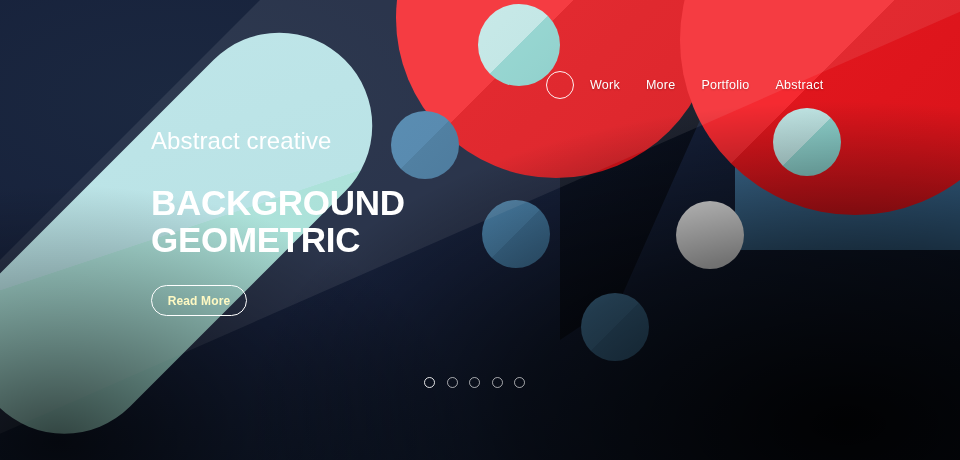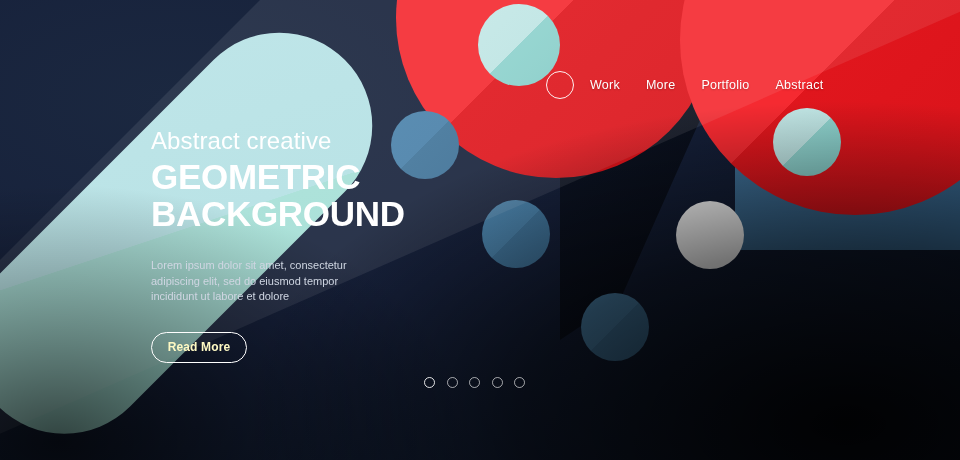--- a/index.html
+++ b/index.html
@@ -91,21 +91,21 @@
     left: 151px;
     top: 126px;
     width: 290px;
   }
   .hero-eyebrow {
     color: #ffffff;
     font-size: 24px;
     font-weight: 400;
     line-height: 30px;
     letter-spacing: 0.1px;
-    margin: 0 0 2px 0;
+    margin: 0 0 28px 0;
     white-space: nowrap;
   }
   .hero-title {
     color: #ffffff;
     font-size: 35px;
     font-weight: 700;
     line-height: 37px;
     letter-spacing: -0.3px;
     margin: 0;
     text-transform: uppercase;
@@ -270,24 +270,23 @@
       <a class="nav-link" href="#">Work</a>
       <a class="nav-link" href="#">More</a>
       <a class="nav-link" href="#">Portfolio</a>
       <a class="nav-link" href="#">Abstract</a>
     </div>
   </nav>
 
   <div class="hero">
     <p class="hero-eyebrow">Abstract creative</p>
     <h1 class="hero-title">
+      <span>BACKGROUND</span>
       <span>GEOMETRIC</span>
-      <span>BACKGROUND</span>
     </h1>
-    <p class="hero-copy">Lorem ipsum dolor sit amet, consectetur adipiscing elit, sed do eiusmod tempor incididunt ut labore et dolore</p>
     <button class="btn" type="button">Read More</button>
   </div>
 
   <div class="dots">
     <button class="dot is-active" type="button"></button>
     <button class="dot" type="button"></button>
     <button class="dot" type="button"></button>
     <button class="dot" type="button"></button>
     <button class="dot" type="button"></button>
   </div>

